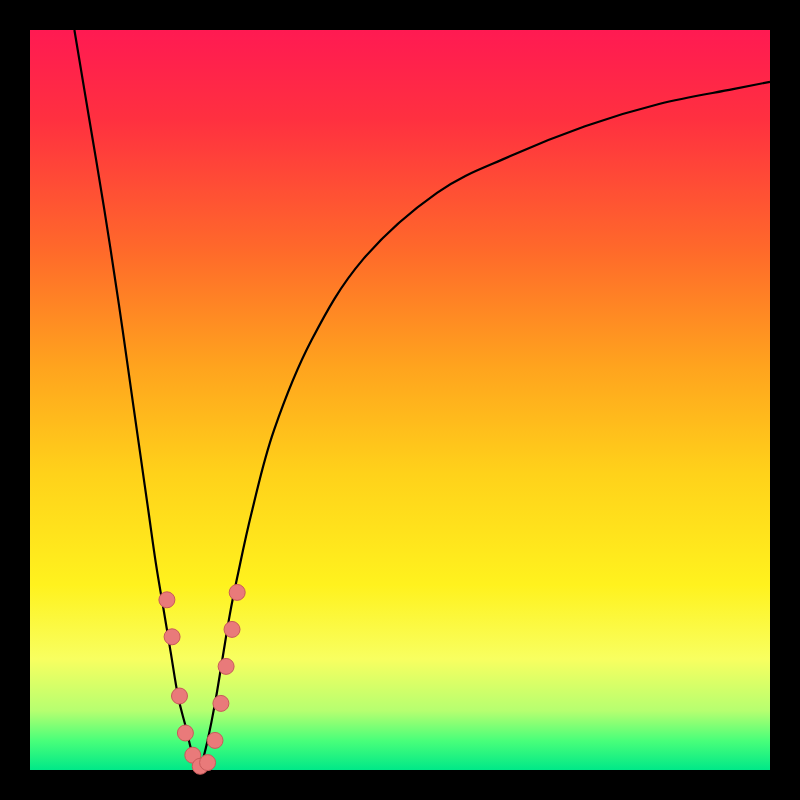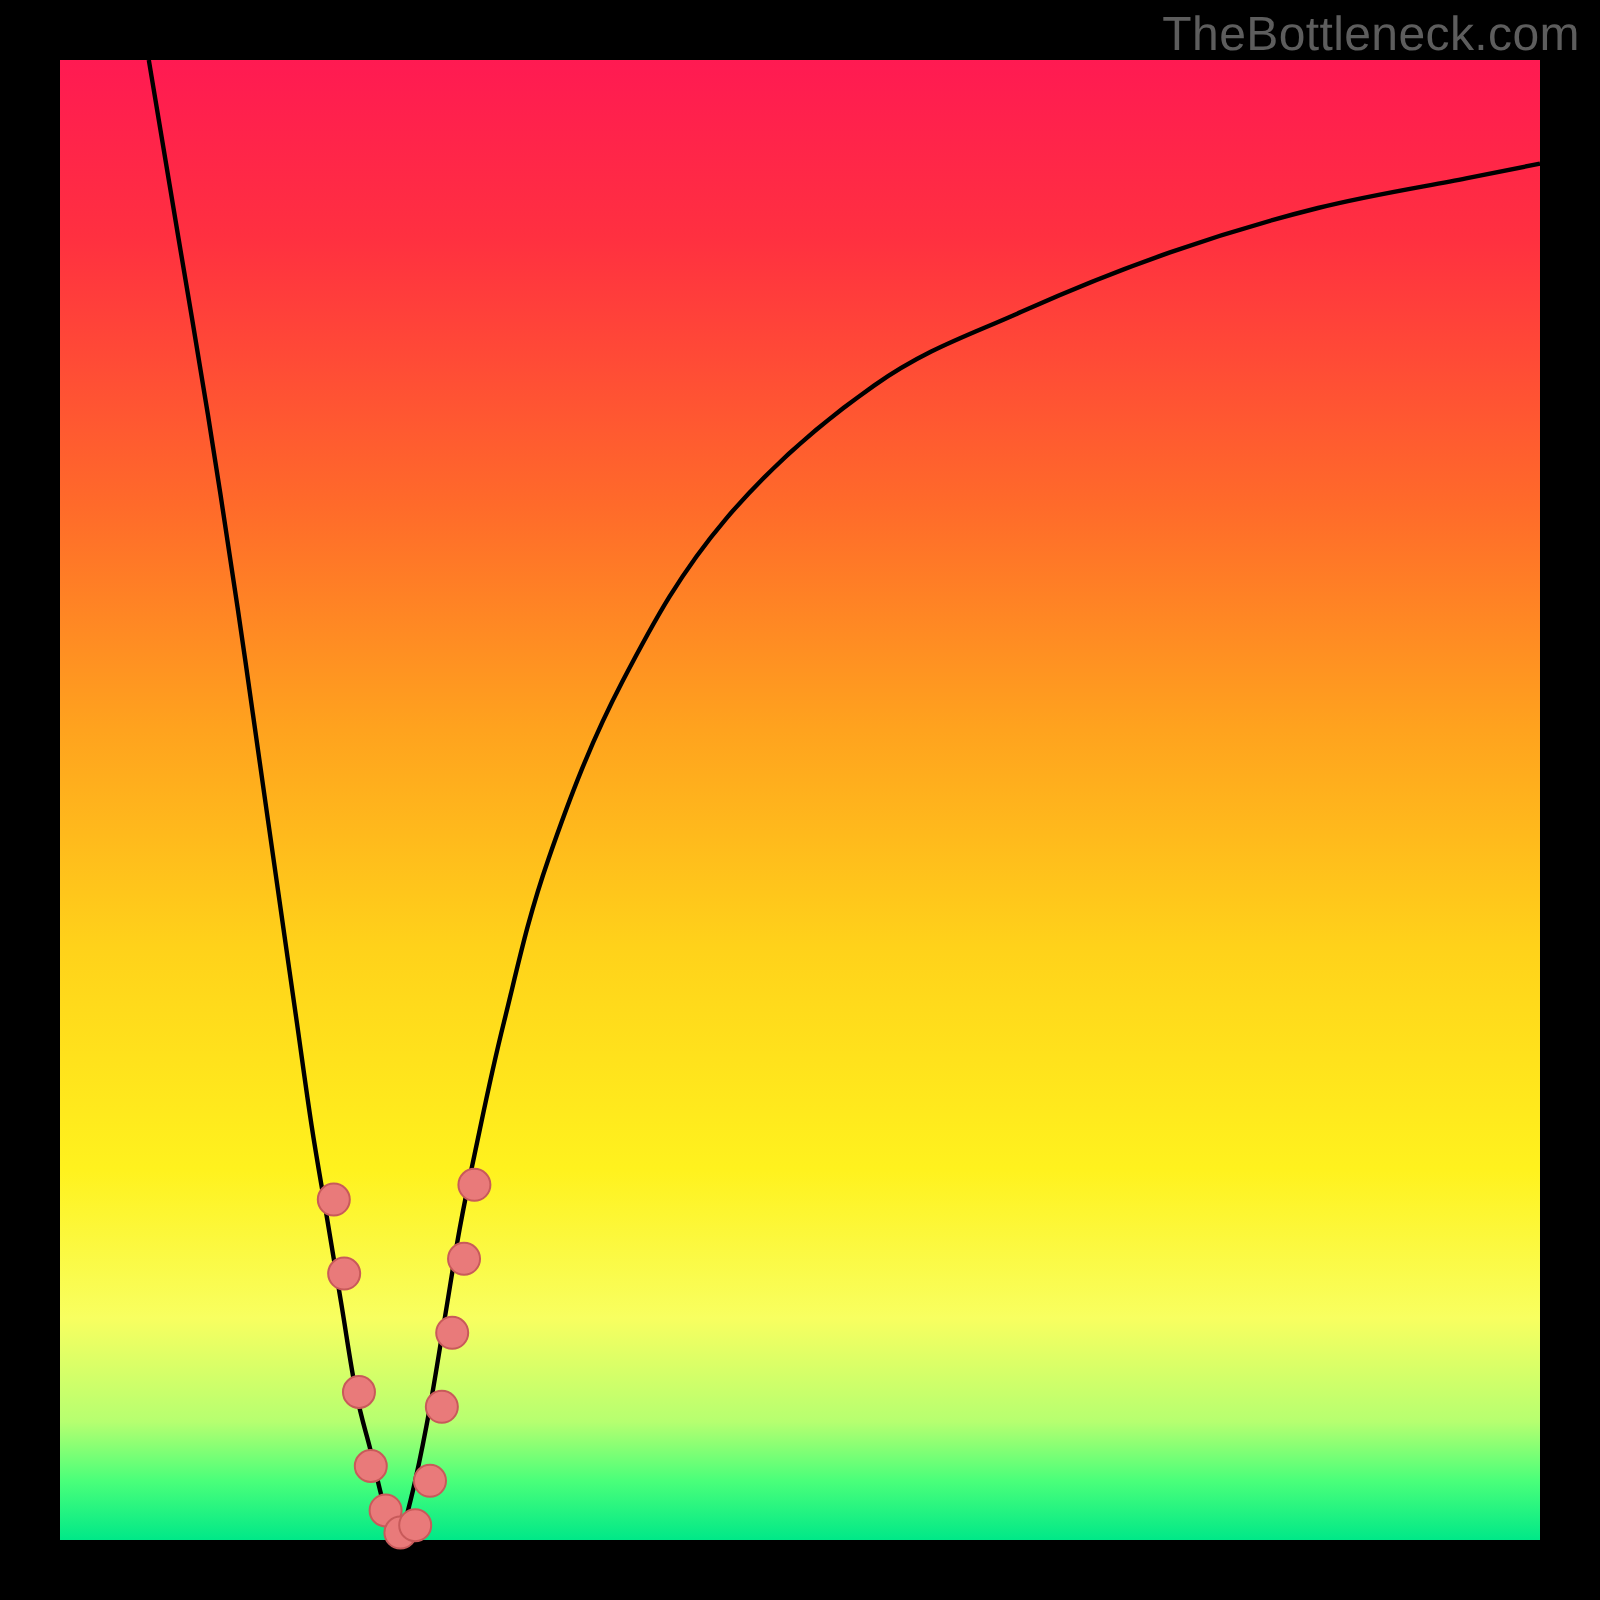--- a/index.html
+++ b/index.html
@@ -61,21 +61,20 @@
   .dot {
     fill: #e97a7a;
     stroke: #c85a5a;
     stroke-width: 1;
   }
 </style>
 </head>
 <body>
 
 <div class="frame">
-  <div class="watermark">TheBottleneck.com</div>
   <div class="plot-area">
     <svg class="overlay" id="overlay" viewBox="0 0 740 740" preserveAspectRatio="none">
         <path d="M 44.4 0 C 47.064 15.983999999999991, 53.872 56.83199999999995, 59.2 88.79999999999995 C 64.528 120.76799999999996, 68.672 144.3, 74 177.60000000000002 C 79.328 210.90000000000003, 83.472 237.836, 88.8 273.8 C 94.128 309.764, 99.60400000000001 349.42800000000005, 103.60000000000001 377.40000000000003 C 107.596 405.372, 108.336 410.552, 111 429.2 C 113.664 447.84799999999996, 115.736 462.35200000000003, 118.4 481 C 121.06400000000001 499.64799999999997, 123.13600000000001 515.4839999999999, 125.80000000000001 532.8 C 128.464 550.116, 130.536 561.216, 133.2 577.2 C 135.86399999999998 593.1840000000001, 137.93599999999998 605.616, 140.6 621.6 C 143.264 637.5840000000001, 145.33599999999998 652.68, 148 666 C 150.66400000000002 679.32, 152.736 684.944, 155.4 695.6 C 158.06400000000002 706.2560000000001, 160.136 717.2080000000001, 162.8 725.2 C 165.46400000000003 733.192, 168.86800000000002 737.336, 170.20000000000002 740" class="curve"></path>
         <path d="M 170.20000000000002 740 C 171.532 734.672, 174.936 722.388, 177.6 710.4 C 180.26399999999998 698.4119999999999, 182.33599999999998 688.052, 185 673.4 C 187.66400000000002 658.7479999999999, 189.736 644.984, 192.4 629 C 195.06400000000002 613.016, 197.136 599.2520000000001, 199.8 584.6 C 202.46400000000003 569.948, 203.204 566.248, 207.20000000000002 547.6 C 211.19600000000003 528.952, 215.34 507.64, 222 481 C 228.66 454.36, 233.544 430.236, 244.20000000000002 399.59999999999997 C 254.85600000000002 368.96399999999994, 265.216 341.436, 281.2 310.8 C 297.18399999999997 280.16400000000004, 310.356 256.04, 333 229.40000000000003 C 355.644 202.76000000000002, 380.36000000000007 181.44799999999995, 407.00000000000006 162.79999999999995 C 433.64000000000004 144.15199999999996, 454.36 137.78800000000004, 481 125.80000000000007 C 507.64 113.81200000000008, 528.36 105.52400000000006, 555 96.20000000000005 C 581.64 86.87600000000003, 602.36 80.66000000000003, 629 74 C 655.64 67.33999999999997, 683.02 63.19599999999994, 703 59.19999999999993 C 722.98 55.20399999999992, 733.34 53.13199999999995, 740 51.799999999999955" class="curve"></path>
         <circle cx="136.9" cy="569.8" r="8" class="dot"></circle>
         <circle cx="142.08" cy="606.8" r="8" class="dot"></circle>
         <circle cx="149.48" cy="666" r="8" class="dot"></circle>
         <circle cx="155.4" cy="703" r="8" class="dot"></circle>
         <circle cx="162.8" cy="725.2" r="8" class="dot"></circle>
         <circle cx="170.20000000000002" cy="736.3" r="8" class="dot"></circle>

